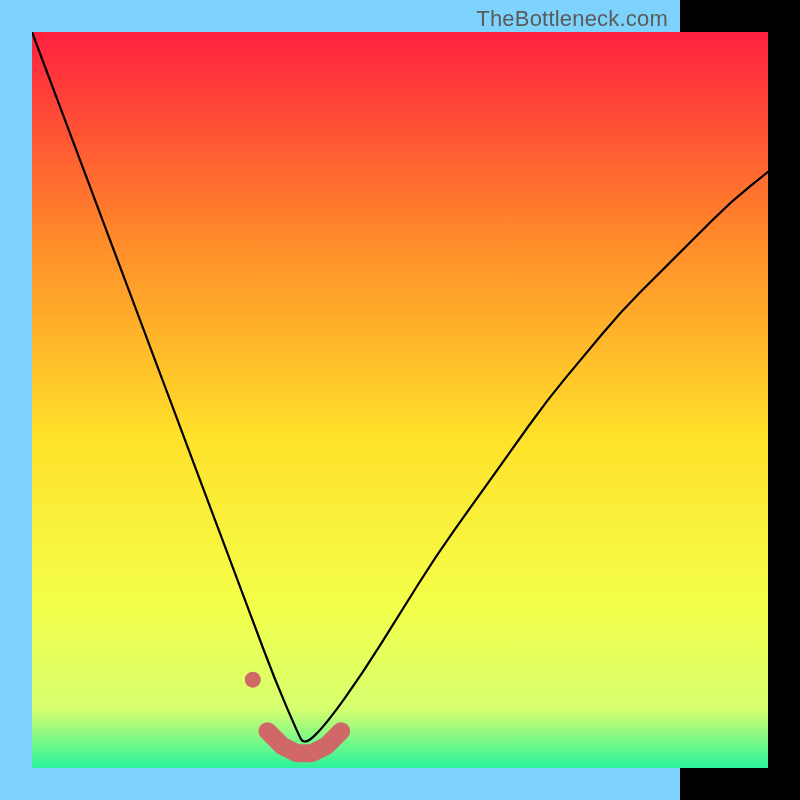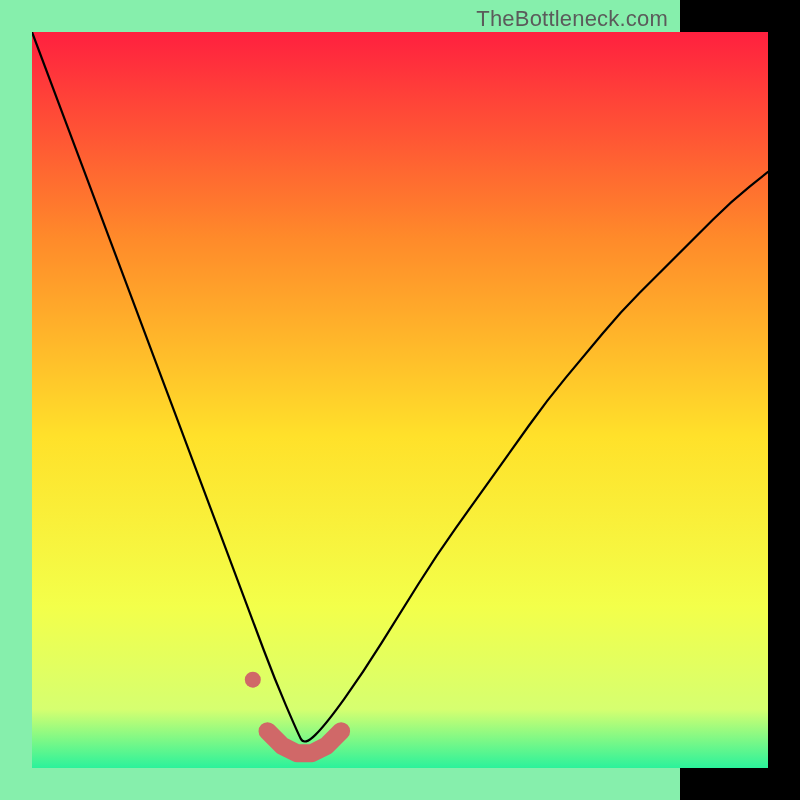--- a/index.html
+++ b/index.html
@@ -1,16 +1,16 @@
 <!DOCTYPE html>
 <html><head>
 <meta charset="utf-8">
 <style>
 html,body{margin:0;padding:0;width:800px;height:800px;background:#000;overflow:hidden;font-family:Arial,Helvetica,sans-serif}
-.stage{position:relative;width:680px;height:800px;background:#86efac}
+.stage{position:relative;width:680px;height:800px;background:#7dd3fc}
 .plot{position:absolute;left:32px;top:32px;width:736px;height:736px}
 .watermark{position:absolute;top:6px;right:12px;color:#5b5b5b;font-size:22px;font-weight:500;letter-spacing:.2px}
 svg{display:block}
 </style>
 </head>
 <body>
 
 <div class="stage">
   <div class="watermark">TheBottleneck.com</div>
 

